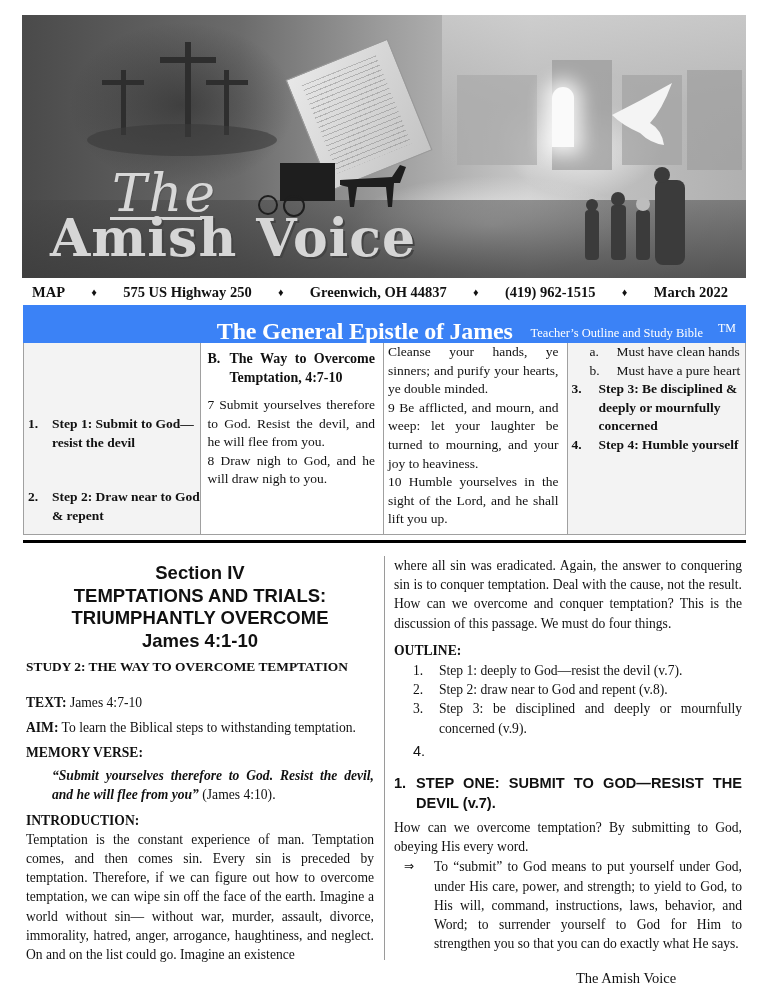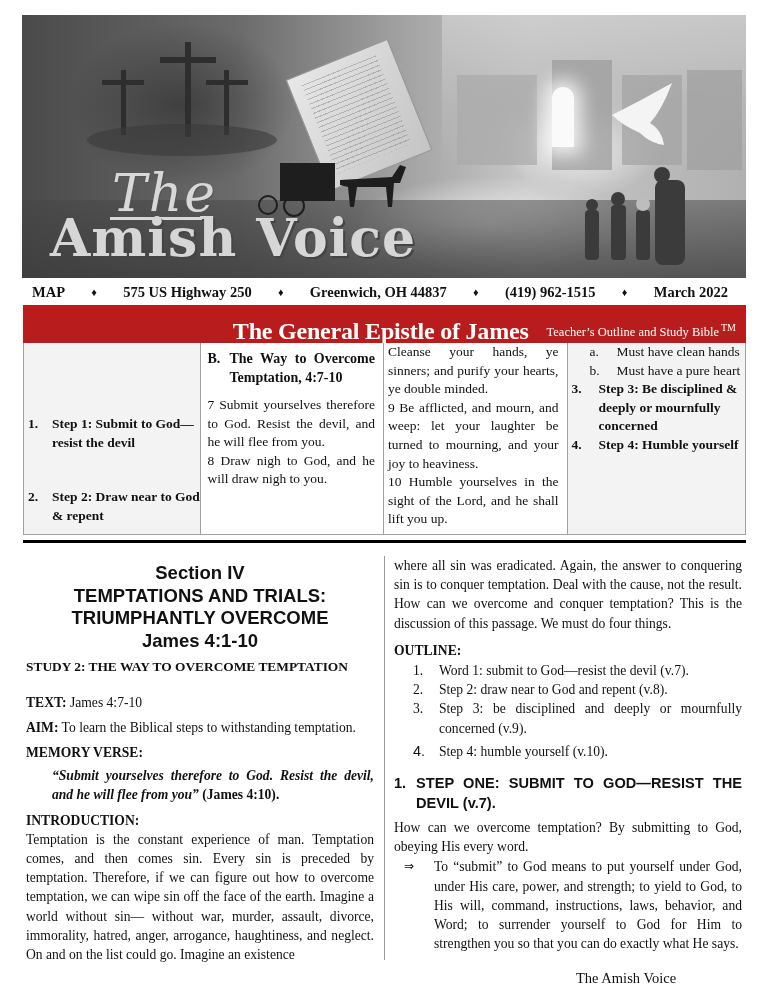--- a/index.html
+++ b/index.html
@@ -66,30 +66,30 @@
     position: absolute; left: 12px; top: 283px; width: 724px; height: 18px;
     display: flex; justify-content: space-between; align-items: center;
     font-family: "Liberation Serif", serif; font-weight: bold; font-size: 14.5px;
     padding: 0 8px 0 20px;
   }
   .infoline .sep { font-size: 11px; }
 
   
   .titlebar {
     position: absolute; left: 23px; top: 305px; width: 723px; height: 52px;
-    background: #b91c1c; color: #fff;
+    background: #3b82f6; color: #fff;
     display: flex; align-items: center; justify-content: flex-end;
     padding-right: 10px;
   }
   .titlebar .title {
     font-family: "Liberation Serif", serif; font-weight: bold; font-size: 24px;
     margin-right: 18px; letter-spacing: -0.2px;
   }
   .titlebar .subtitle { font-size: 12.5px; }
-  .titlebar .tm { font-size: 10px; vertical-align: super; margin-left: 2px; }
+  .titlebar .tm { font-size: 12px; vertical-align: super; margin-left: 15px; }
 
   
   .outline-table {
     position: absolute; left: 23px; top: 343px; width: 723px; height: 192px;
     border: 1px solid #a0a0a0; border-top: none;
     display: flex;
     font-size: 13.5px; line-height: 18.6px;
   }
   .col { height: 100%; position: relative; }
   .col1 { width: 178px; background: #f3f3f3; border-right: 1px solid #a0a0a0; }
@@ -122,21 +122,21 @@
   .vdivider { position: absolute; left: 384px; top: 556px; width: 1px; height: 404px; background: #9a9a9a; }
 
   .section-head {
     text-align: center; font-family: "Liberation Sans", "DejaVu Sans", sans-serif;
     font-weight: bold; font-size: 18.5px; line-height: 22.6px; margin-top: 6px; margin-bottom: 5px;
   }
   .study { font-weight: bold; font-size: 13.4px; margin-bottom: 16px; }
   .para { margin-bottom: 6px; }
   .label { font-weight: bold; }
   .memory { font-style: italic; font-weight: bold; padding-left: 26px; text-align: justify; margin-bottom: 6px; margin-top: 4px; }
-  .memory .ref { font-style: normal; font-weight: bold; margin-top: 40px; }
+  .memory .ref { font-style: normal; font-weight: normal; margin-top: 40px; }
   .intro-text { text-align: justify; }
 
   .right-col .intro-cont { text-align: justify; margin-bottom: 8px; }
   .outline-label { font-weight: bold; margin-bottom: 1px; margin-top: 8px; }
   .ol-item { display: flex; padding-left: 19px; }
   .ol-item .num { width: 26px; }
   .ol-item .txt { flex: 1; text-align: justify; }
   .ol-item.big .num { font-family: "Liberation Sans", sans-serif; font-size: 14.5px; }
   .ol-item.big { margin-top: 4px; }
   .step-head {
@@ -285,33 +285,32 @@
   <div class="intro-text">Temptation is the constant experience of man. Temptation comes, and then comes sin. Every sin is preceded by temptation. Therefore, if we can figure out how to overcome temptation, we can wipe sin off the face of the earth. Imagine a world without sin— without war, murder, assault, divorce, immorality, hatred, anger, arrogance, haughtiness, and neglect. On and on the list could go. Imagine an existence</div>
 </div>
 
 <div class="vdivider"></div>
 
 <div class="right-col">
   <div class="intro-cont">where all sin was eradicated. Again, the answer to conquering sin is to conquer temptation. Deal with the cause, not the result. How can we overcome and conquer temptation? This is the discussion of this passage. We must do four things.</div>
   <div class="outline-label">OUTLINE:</div>
   <div class="ol-item">
     <span class="num">1.</span>
-    <span class="txt">Word 1: submit to God—resist the devil (v.7).</span>
+    <span class="txt">Step 1: deeply to God—resist the devil (v.7).</span>
   </div>
   <div class="ol-item">
     <span class="num">2.</span>
     <span class="txt">Step 2: draw near to God and repent (v.8).</span>
   </div>
   <div class="ol-item">
     <span class="num">3.</span>
     <span class="txt">Step 3: be disciplined and deeply or mournfully concerned (v.9).</span>
   </div>
   <div class="ol-item big">
     <span class="num">4.</span>
-    <span class="txt">Step 4: humble yourself (v.10).</span>
   </div>
 
   <div class="step-head">
     <span class="num">1.</span>
     <span class="txt">STEP ONE: SUBMIT TO GOD—RESIST THE DEVIL (v.7).</span>
   </div>
   <div class="body-just">How can we overcome temptation? By submitting to God, obeying His every word.</div>
   <div class="arrow-item">
     <span class="arrow">⇒</span>
     <span class="txt">To “submit” to God means to put yourself under God, under His care, power, and strength; to yield to God, to His will, command, instructions, laws, behavior, and Word; to surrender yourself to God for Him to strengthen you so that you can do exactly what He says.</span>

